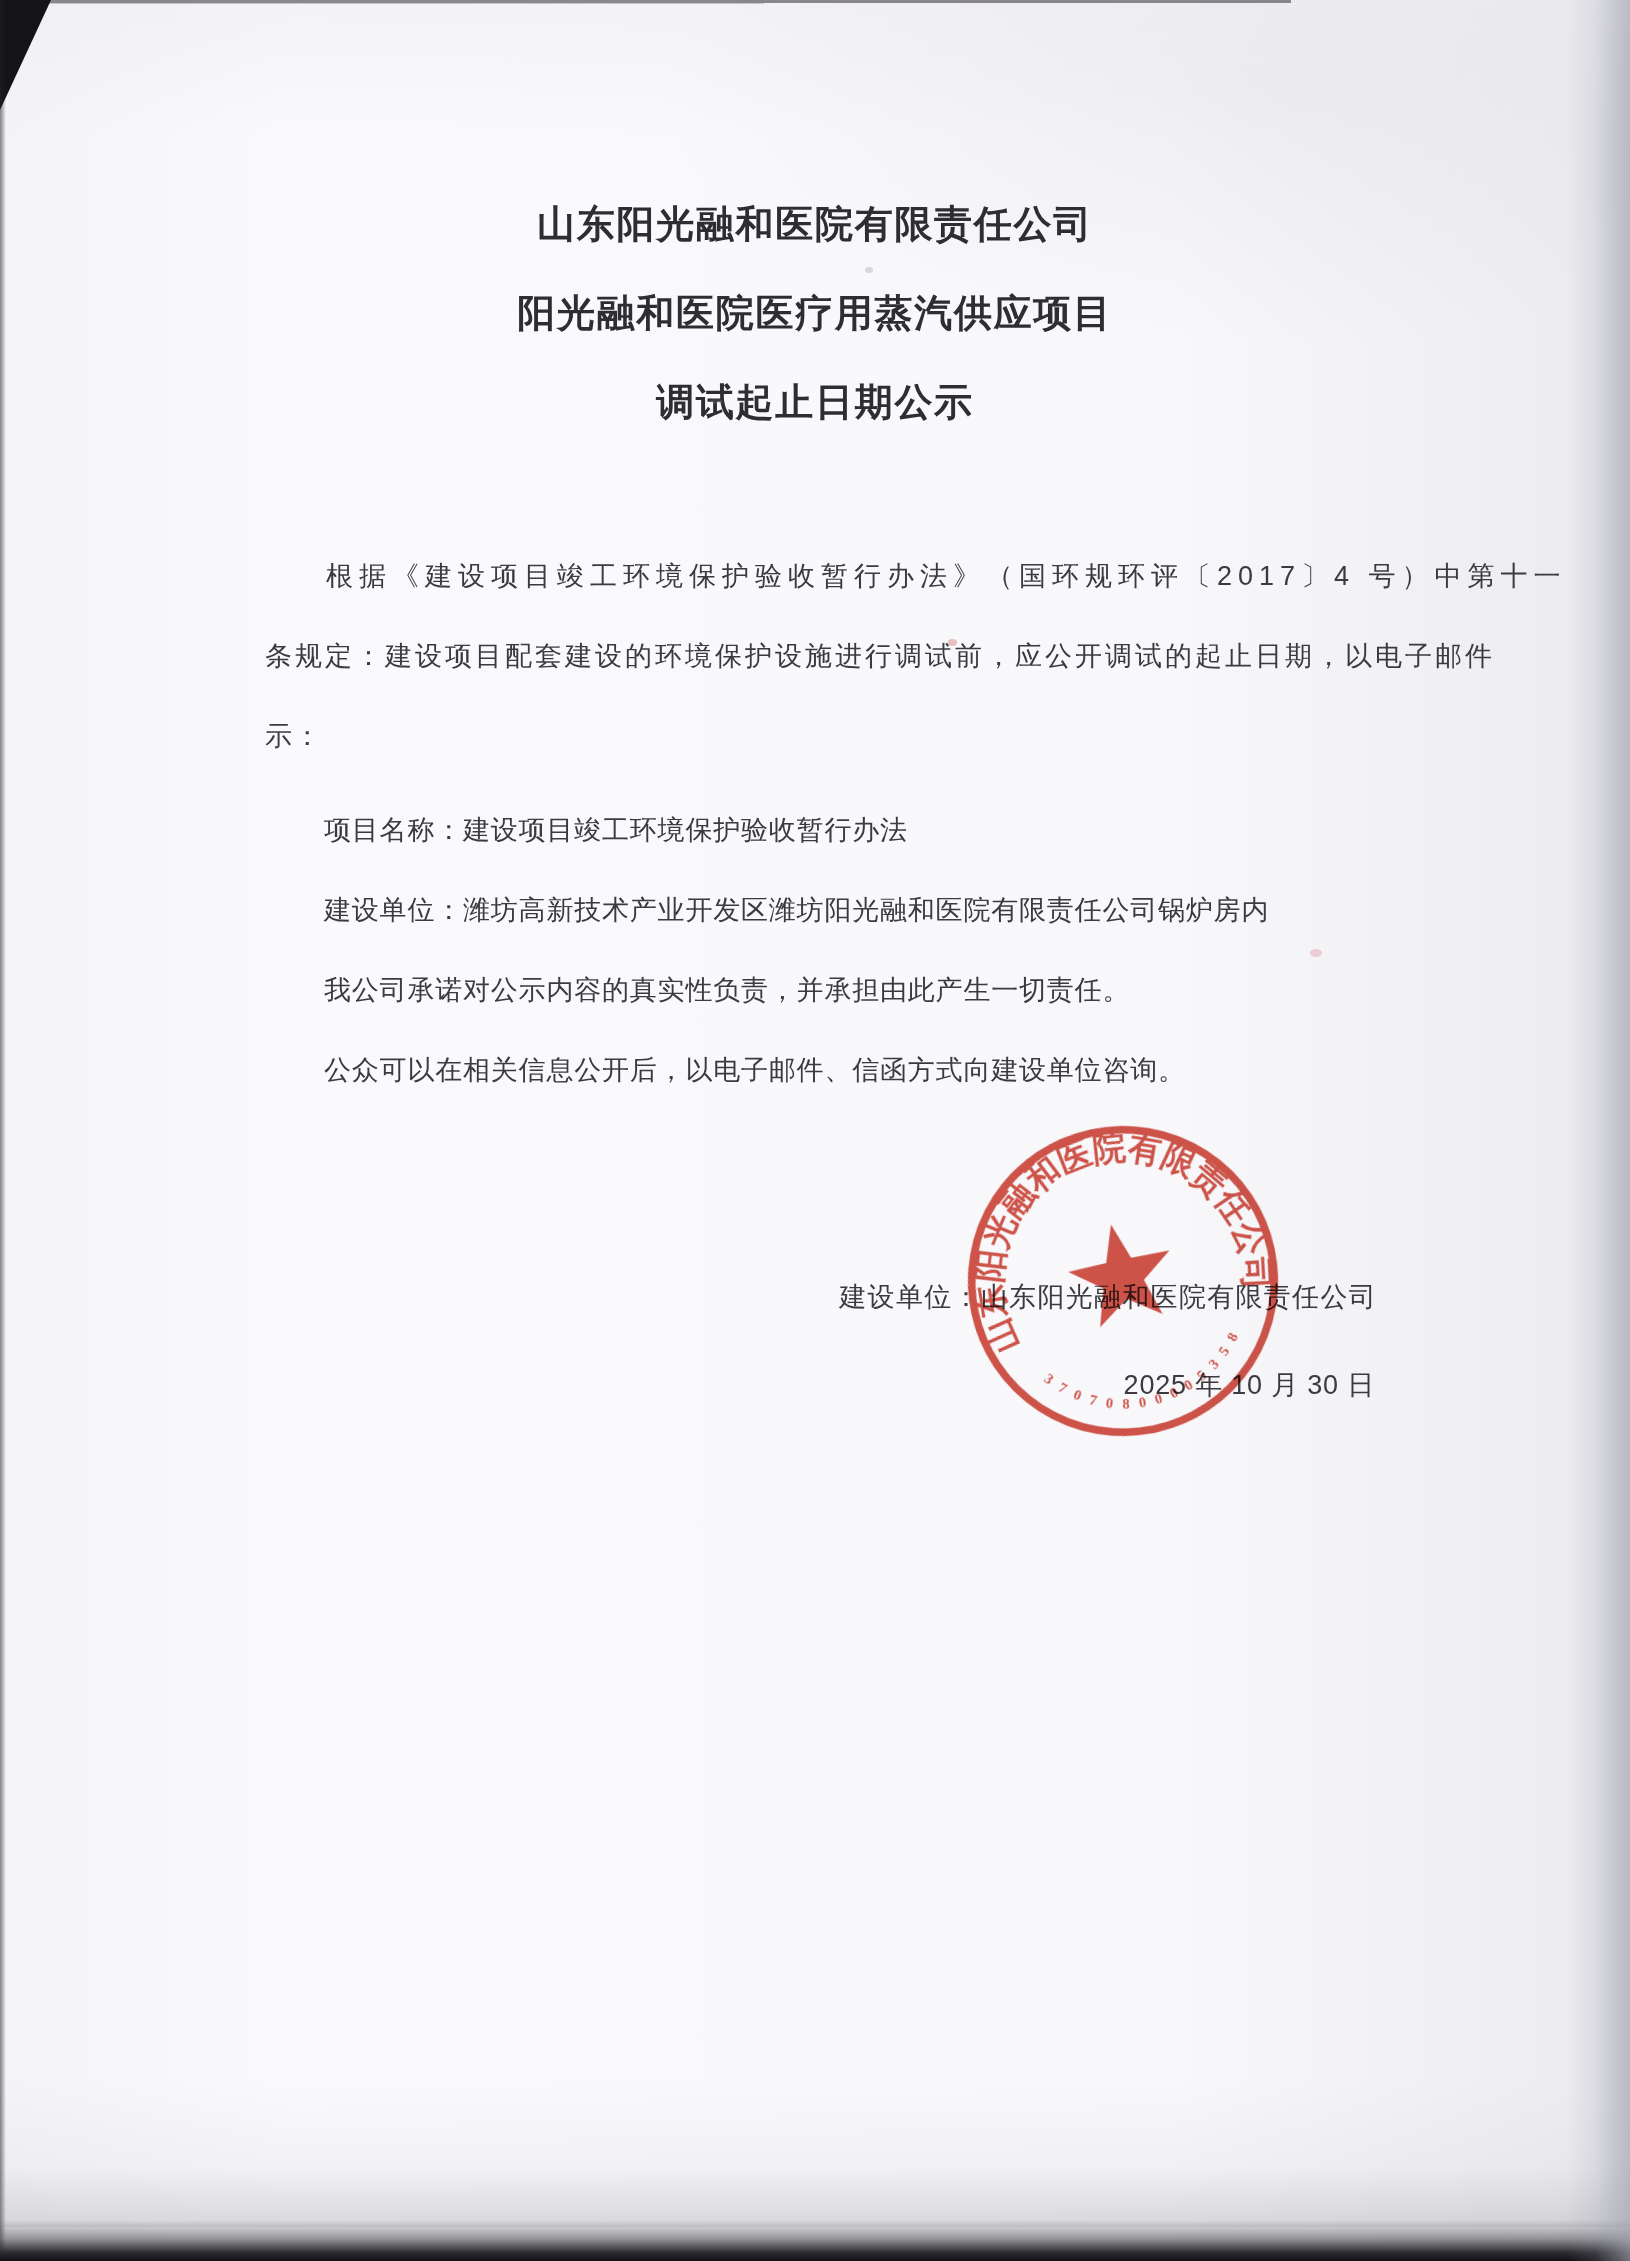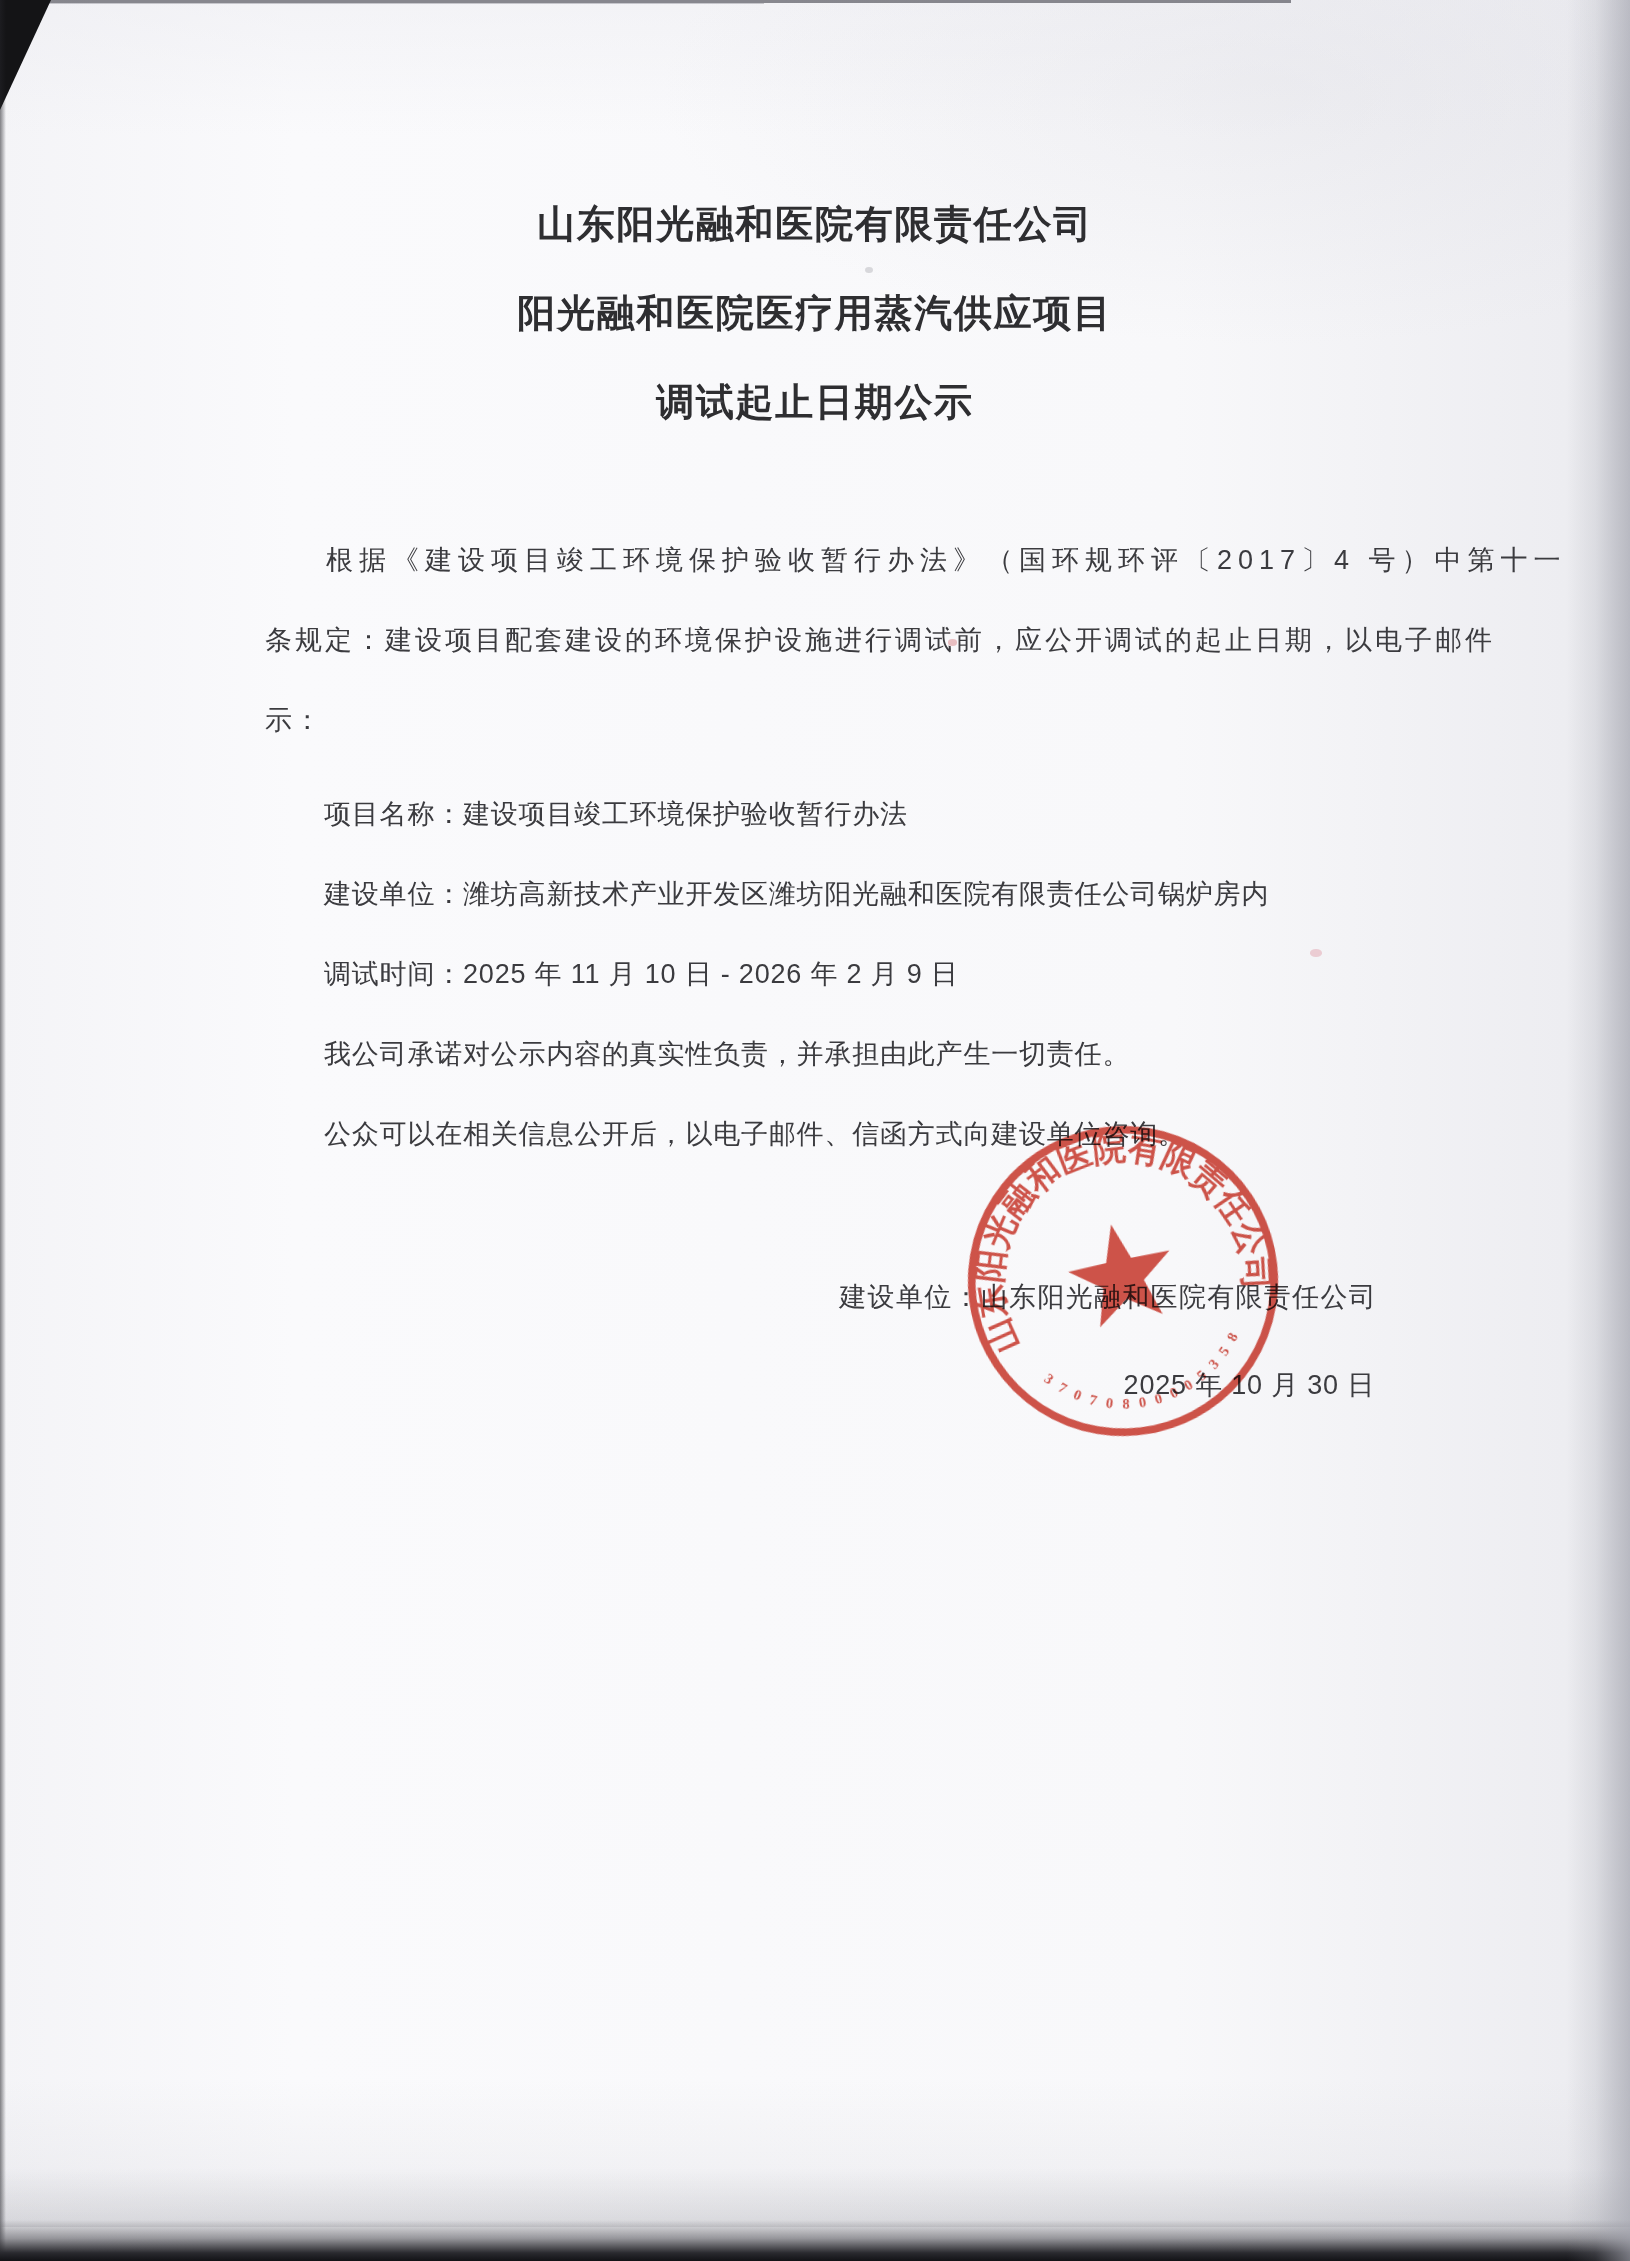--- a/index.html
+++ b/index.html
@@ -19,21 +19,21 @@
   
   .title {
     position: absolute; top: 180px; left: 0; width: 100%;
     text-align: center;
     font-size: 38px; font-weight: 700;
     color: #2e2e31;
     line-height: 89px;
     letter-spacing: 1.7px;
   }
   .doc-body {
-    position: absolute; left: 265px; top: 520px; width: 1194px;
+    position: absolute; left: 265px; top: 536px; width: 1194px;
     font-size: 27px; color: #3b3b3f;
     line-height: 80px;
   }
   .p-line.p1 { padding-left: 61px; letter-spacing: 6px; white-space: nowrap; }
   .p-line.p2 { letter-spacing: 3px; white-space: nowrap; }
   .p-line.p3 { letter-spacing: 1.7px; }
   .details { margin-top: 13.6px; }
   .d-line { padding-left: 59px; letter-spacing: 0.8px; white-space: nowrap; }
   .signature {
     position: absolute; top: 1279px; right: 253px;
@@ -98,21 +98,20 @@
 
   <section class="doc-body">
     <div class="para">
       <div class="p-line p1">根据《建设项目竣工环境保护验收暂行办法》（国环规环评〔2017〕4 号）中第十一</div>
       <div class="p-line p2">条规定：建设项目配套建设的环境保护设施进行调试前，应公开调试的起止日期，以电子邮件</div>
       <div class="p-line p3">示：</div>
     </div>
     <div class="details">
       <div class="d-line">项目名称：建设项目竣工环境保护验收暂行办法</div>
       <div class="d-line">建设单位：潍坊高新技术产业开发区潍坊阳光融和医院有限责任公司锅炉房内</div>
-      <div class="d-line">调试时间：2025 年 11 月 10 日 - 2026 年 2 月 9 日</div>
       <div class="d-line">我公司承诺对公示内容的真实性负责，并承担由此产生一切责任。</div>
       <div class="d-line">公众可以在相关信息公开后，以电子邮件、信函方式向建设单位咨询。</div>
     </div>
   </section>
 
   <div class="signature">建设单位：山东阳光融和医院有限责任公司</div>
   <div class="date">2025 年 10 月 30 日</div>
 
   <svg class="stamp" width="340" height="340" viewBox="0 0 400 400">
     <circle cx="200" cy="200" r="178" fill="none" stroke-width="9" stroke="#cd3d31"></circle>

